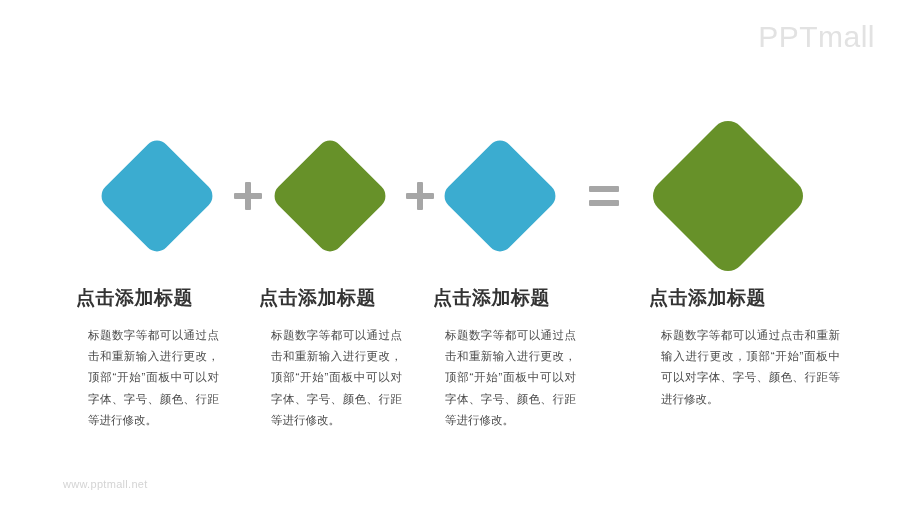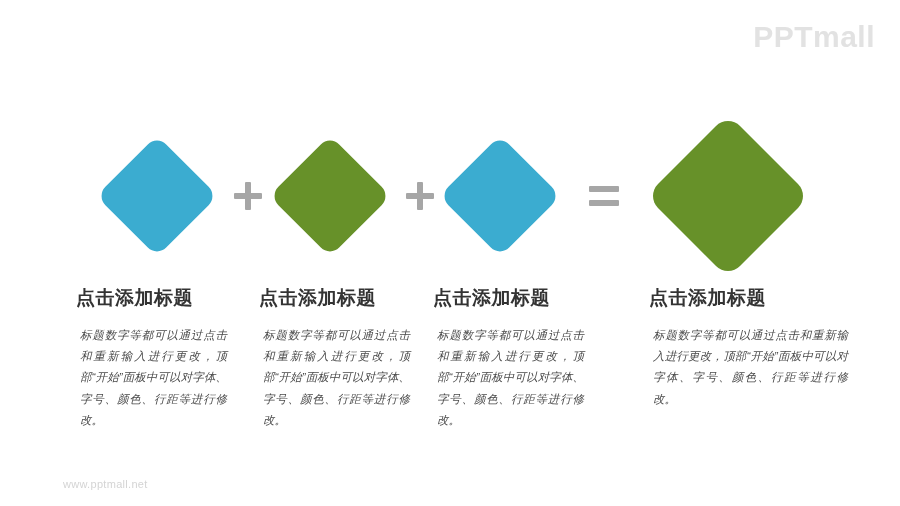--- a/index.html
+++ b/index.html
@@ -19,21 +19,21 @@
     height: 506px;
     background: #ffffff;
   }
 
   
   .logo {
     position: absolute;
     top: 22px;
     right: 25px;
     font-size: 30px;
-    font-weight: bold;
+    font-weight: normal;
     letter-spacing: 0.5px;
     color: #e2e2e2;
     line-height: 1;
     user-select: none;
   }
 
   
   .shapes {
     position: absolute;
     left: 0;
@@ -99,23 +99,22 @@
     color: #333333;
     line-height: 1.1;
     margin: 0 0 16px 0;
     white-space: nowrap;
     letter-spacing: 0.5px;
   }
   .col .body {
     font-size: 11.5px;
     color: #4a4a4a;
     line-height: 1.85;
-    margin: 4px;
+    margin: 12px;
     text-align: justify;
-    font-style: italic;
   }
   .c1 { left: 76px;  width: 155px; }
   .c2 { left: 259px; width: 155px; }
   .c3 { left: 433px; width: 155px; }
   .c4 { left: 649px; width: 203px; }
 
   
   .footer {
     position: absolute;
     left: 47px;

